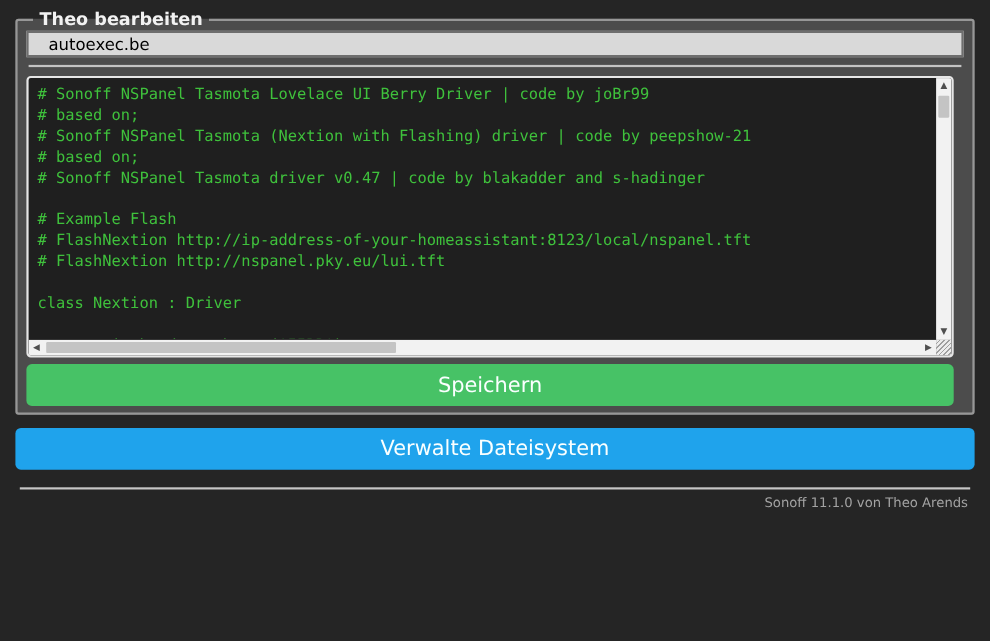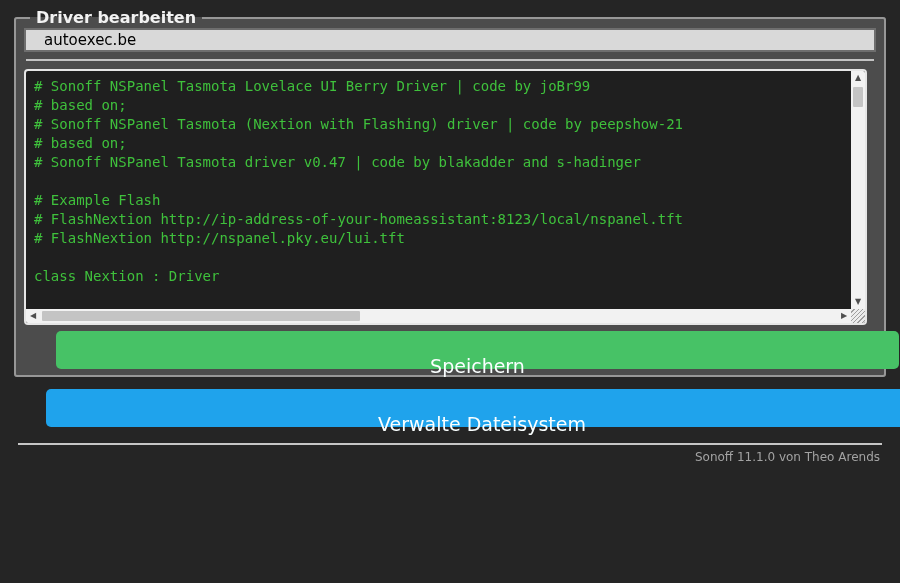--- a/index.html
+++ b/index.html
@@ -89,23 +89,22 @@
   .hthumb{
     position:absolute;top:2px;bottom:2px;left:16px;width:318px;
     background:#c4c4c4;border-radius:1px;
   }
 
   
   .btn{
     display:block;border:none;border-radius:5px;cursor:pointer;
     color:var(--button-text);
     font-family:"DejaVu Sans","Liberation Sans",sans-serif;
-    font-size:19px;line-height:38px;height:38px;padding:16px;
+    font-size:19px;line-height:38px;height:38px;padding:0;
     text-align:center;
-    margin-left:32px;
   }
   .btn.save{
     width:calc(100% - 9px);
     margin-top:6px;
     background:var(--save-button);
   }
   .btn.manage{
     width:100%;
     margin-top:12px;
     background:var(--manage-button);
@@ -118,21 +117,21 @@
     text-align:right;font-size:12px;color:var(--footer-text);
     padding:5px 6px 0 0;
   }
 </style>
 </head>
 <body>
 
 <div class="container">
 
   <fieldset class="editor-fieldset">
-    <legend>Driver bearbeiten</legend>
+    <legend>Theo bearbeiten</legend>
 
 
     <input class="file-input" type="text" value="autoexec.be" style="">
 
     <hr class="divider">
 
     <div class="code-editor">
       <pre class="code"># Sonoff NSPanel Tasmota Lovelace UI Berry Driver | code by joBr99
 # based on;
 # Sonoff NSPanel Tasmota (Nextion with Flashing) driver | code by peepshow-21

